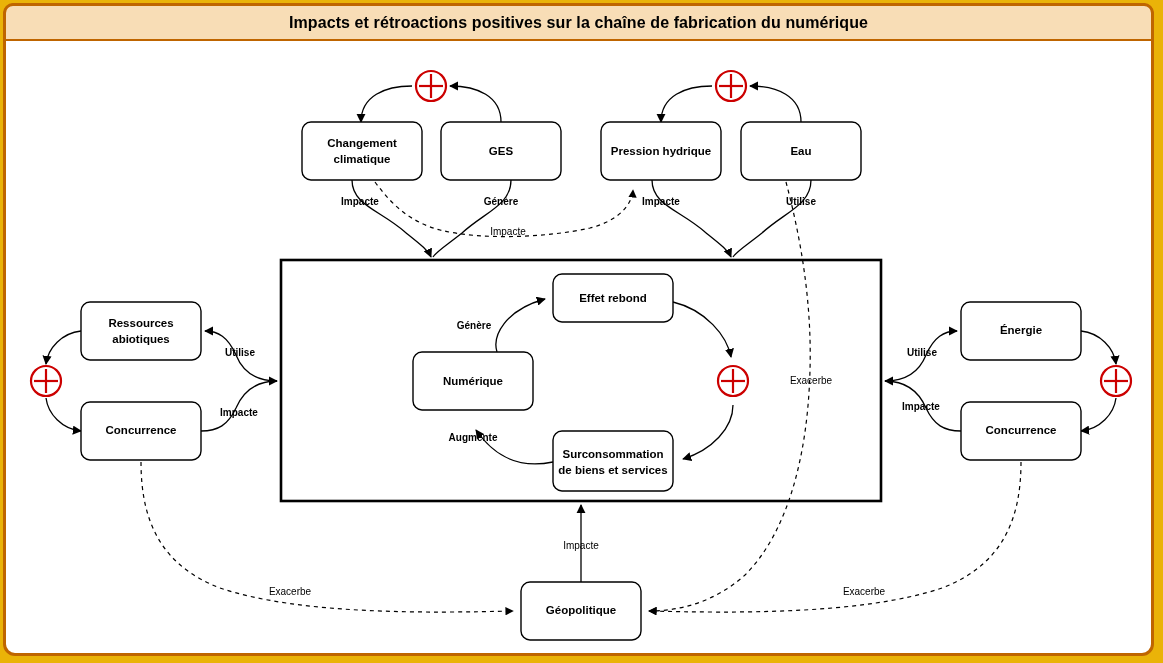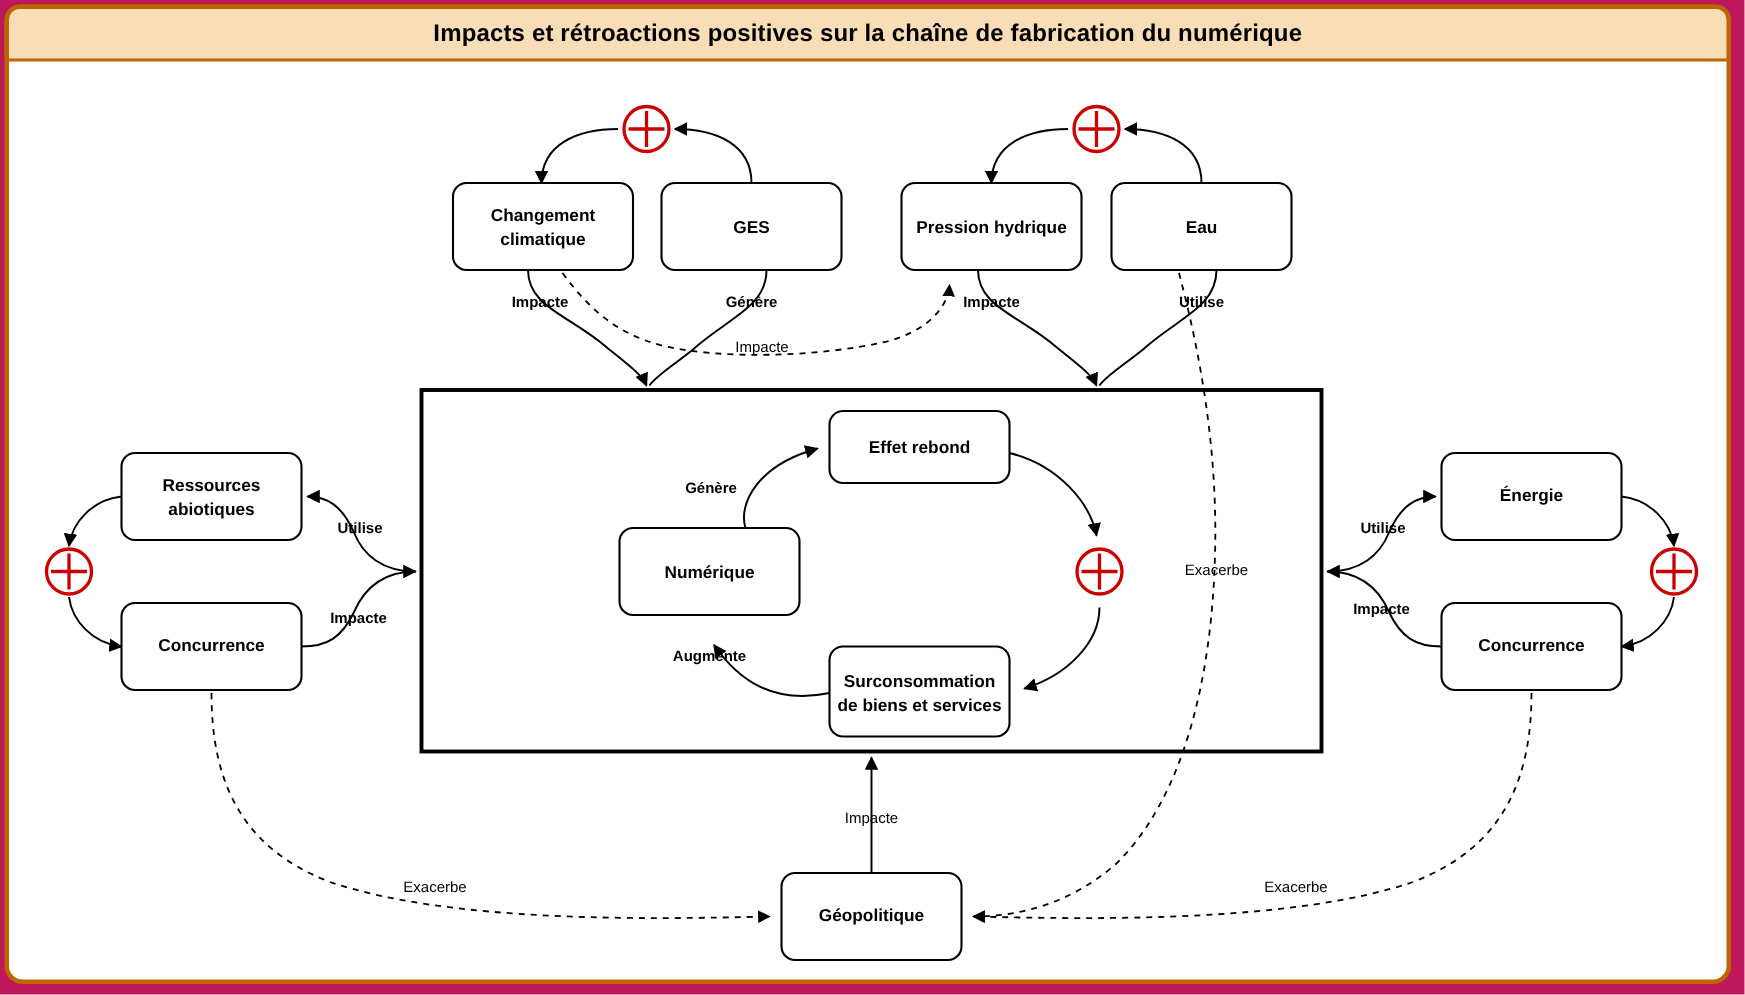--- a/index.html
+++ b/index.html
@@ -10,21 +10,21 @@
   body {
     width: 1163px;
     height: 663px;
     font-family: "Liberation Sans", sans-serif;
     overflow: hidden;
   }
   #canvas {
     position: relative;
     width: 1163px;
     height: 663px;
-    background: #be185d;
+    background: #eab308;
   }
   #frame {
     position: absolute;
     left: 3px;
     top: 3px;
     width: 1151px;
     height: 653px;
     border: 3px solid #BF6500;
     border-radius: 12px;
     box-sizing: border-box;

